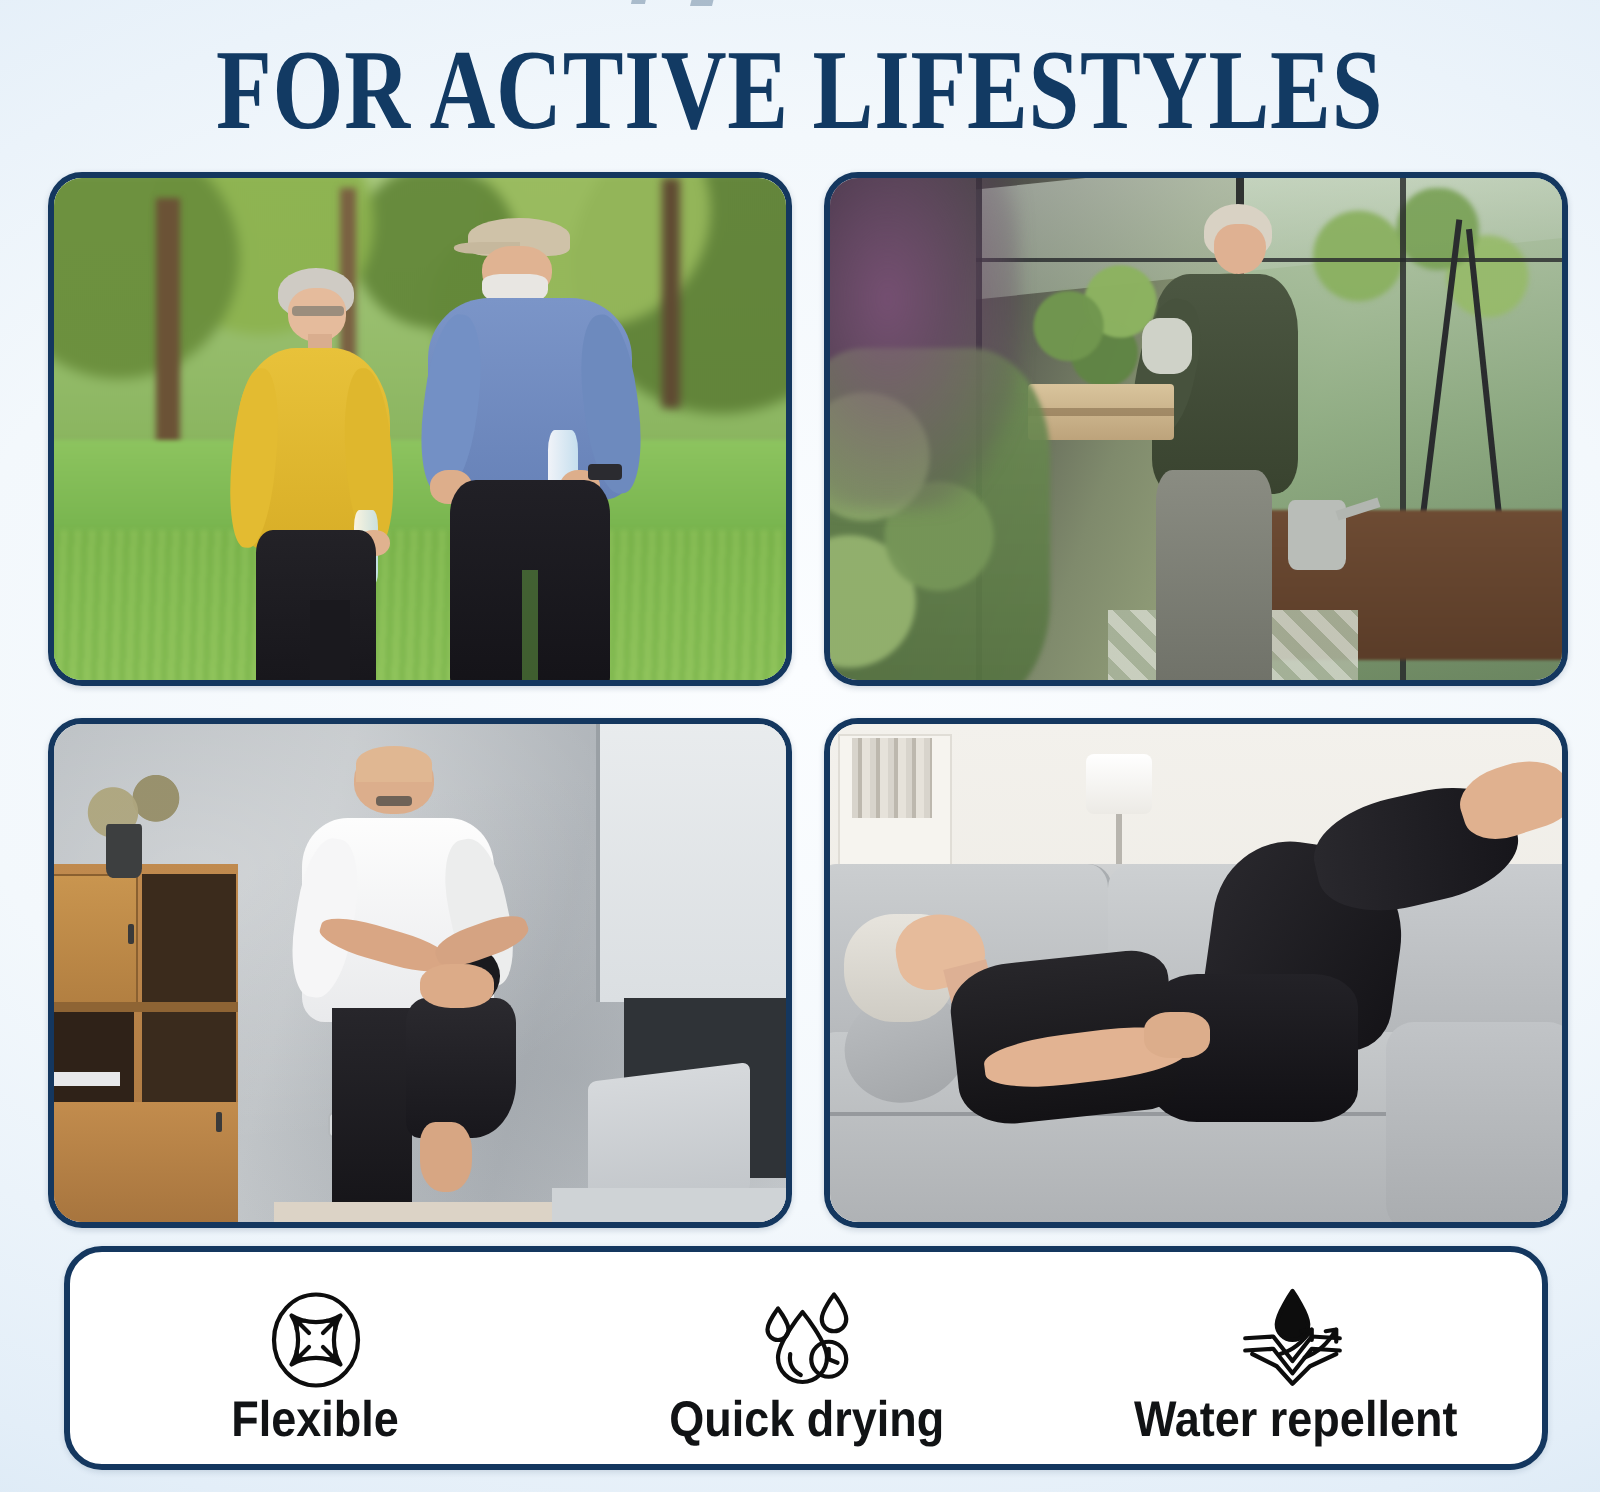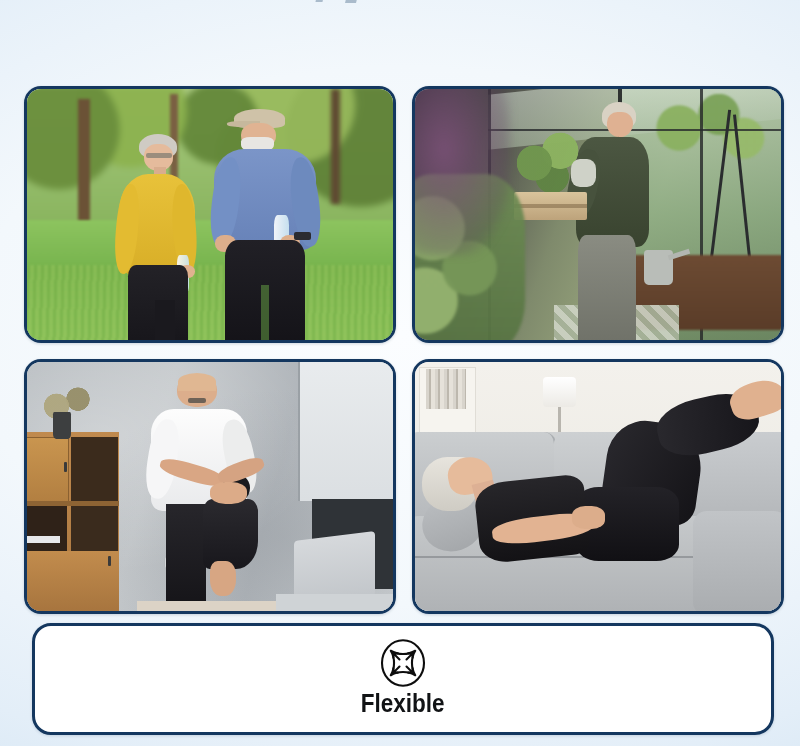--- a/index.html
+++ b/index.html
@@ -212,21 +212,21 @@
   .p4 .thigh{left:52%;top:24%;width:26%;height:40%;background:linear-gradient(115deg,#2a292e,#141317);border-radius:40% 46% 22% 22%;transform:rotate(8deg);}
   .p4 .shin2{left:66%;top:14%;width:28%;height:22%;background:linear-gradient(100deg,#2a292e,#16151a);border-radius:42%;transform:rotate(-13deg);}
   .p4 .feet{left:86%;top:8%;width:15%;height:14%;background:#e0b18f;border-radius:42% 50% 30% 40%;transform:rotate(-18deg);}
 
   
   #features{
     position:absolute;left:32px;top:623px;width:736px;height:106px;
     background:#ffffff;
     border:3px solid #14375f;
     border-radius:19px;
-    display:flex;align-items:flex-start;
+    display:flex;align-items:center;
     box-shadow:0 1px 3px rgba(16,44,78,.15);
   }
   .feature{
     flex:1;display:flex;flex-direction:column;align-items:center;justify-content:flex-start;
     padding-top:9px;
   }
   .fic{height:56px;display:flex;align-items:center;justify-content:center;}
   .flabel{
     font-family:"Liberation Sans", sans-serif;
     font-weight:700;font-size:25px;color:#111315;
@@ -236,20 +236,23 @@
 </head>
 <body>
 
 <div id="page">
 
   <div id="clip-mark">
     <i></i>
       <i></i>
   </div>
 
+  <div id="headline-wrap">
+    <div id="headline">FOR ACTIVE LIFESTYLES</div>
+  </div>
 
   <div id="grid">
 
     <div class="photo">
       <div class="scene p1">
         <div class="sky"></div>
           <div class="trees"></div>
         <div class="trunk1"></div>
           <div class="trunk2"></div>
           <div class="trunk3"></div>
@@ -390,16 +393,43 @@
           <path d="M28 28 L21 21 M21 21 L21 26 M21 21 L26 21"></path>
           <path d="M36 28 L43 21 M43 21 L43 26 M43 21 L38 21"></path>
           <path d="M28 36 L21 43 M21 43 L26 43 M21 43 L21 38"></path>
           <path d="M36 36 L43 43 M43 43 L38 43 M43 43 L43 38"></path>
         </svg>
       </div>
       <div class="flabel">Flexible</div>
     </div>
 
 
-
+    <div class="feature">
+      <div class="fic">
+        <svg width="58" height="56" viewBox="0 0 64 64" fill="none" stroke="#0d0d0d" stroke-width="2.4" stroke-linecap="round" stroke-linejoin="round">
+          <path d="M30 16 C30 16 16 33 16 42 A14 14 0 0 0 44 42 C44 33 30 16 30 16 Z"></path>
+          <path d="M23 40 C22 46 25 50 29 52"></path>
+          <path d="M16 14 C16 14 10 22 10 26 A6 6 0 0 0 22 26 C22 22 16 14 16 14 Z"></path>
+          <path d="M48 6 C48 6 41 15 41 20 A7 7 0 0 0 55 20 C55 15 48 6 48 6 Z"></path>
+          <circle cx="45" cy="43" r="10"></circle>
+          <path d="M45 37 L45 43 L50 45"></path>
+        </svg>
+      </div>
+      <div class="flabel">Quick drying</div>
+    </div>
+
+    <div class="feature">
+      <div class="fic">
+        <svg width="62" height="56" viewBox="0 0 70 64" fill="none" stroke="#0d0d0d" stroke-width="2.4" stroke-linecap="round" stroke-linejoin="round">
+          <path d="M33 4 C33 4 24 17 24 23 A9 9 0 0 0 42 23 C42 17 33 4 33 4 Z" fill="#0d0d0d" stroke="none"></path>
+          <path d="M33 4 C33 4 24 17 24 23 A9 9 0 0 0 42 23 C42 17 33 4 33 4 Z"></path>
+          <path d="M6 31 L22 30 L33 44 L44 30 L60 31"></path>
+          <path d="M6 38 L22 37 L33 51 L44 37 L60 38"></path>
+          <path d="M10 40 L24 47 L33 57 L43 47 L58 40"></path>
+          <path d="M26 40 C33 38 38 34 44 26 M44 26 L38 27 M44 26 L44 32"></path>
+          <path d="M40 42 C48 39 53 34 58 26 M58 26 L52 27 M58 26 L58 33"></path>
+        </svg>
+      </div>
+      <div class="flabel">Water repellent</div>
+    </div>
 
   </div>
 </div>
 
 </body></html>

